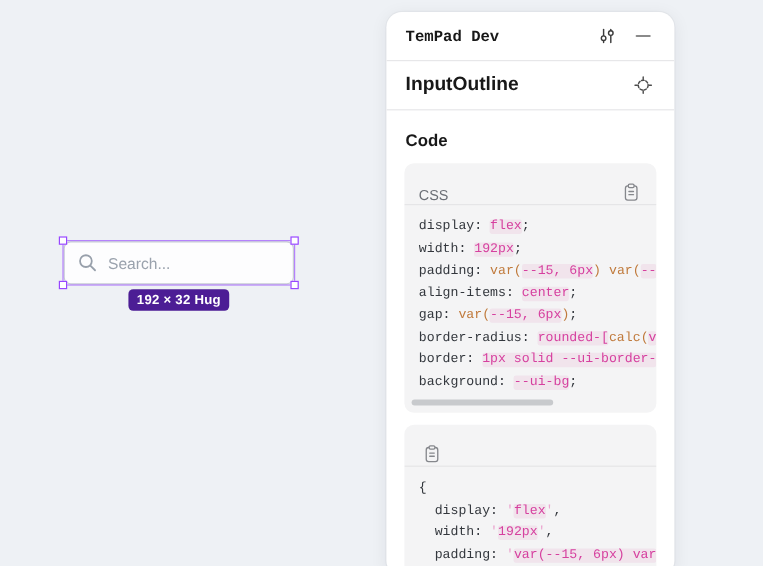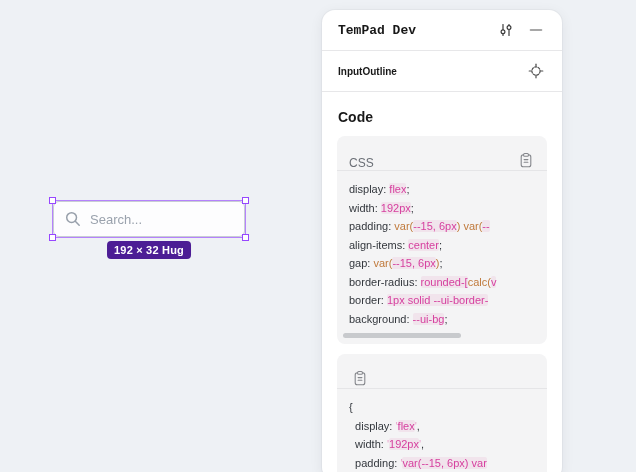--- a/index.html
+++ b/index.html
@@ -64,36 +64,36 @@
     background: none; border: none; cursor: pointer;
     display: flex; align-items: center; justify-content: center;
     width: 20px; height: 20px; padding: 0;
   }
   .hdr-icons { display: flex; align-items: center; gap: 10px; }
   .divider { height: 1px; background: #e7e7e9; }
   .node-row {
     height: 40px; padding: 0 16px;
     display: flex; align-items: center;
   }
-  .node-name { font-size: 10px; font-weight: 700; color: #181818; flex: 1; }
+  .node-name { font-size: 16px; font-weight: 700; color: #181818; flex: 1; }
   .code-heading { padding: 17px 16px 11px; font-size: 14px; font-weight: 700; color: #181818; }
 
   .code-block {
     margin: 0 15px; background: #f4f4f5; border-radius: 8px; overflow: hidden;
   }
   .code-block + .code-block { margin-top: 10px; }
   .block-header {
     height: 35px; padding: 0 12px;
     display: flex; align-items: flex-end;
     border-bottom: 1px solid #e5e5e7;
   }
   .block-label { font-size: 12px; color: #6b6f76; flex: 1; }
   .code-area {
     padding: 9px 12px 2px;
-    font-family: Liberation Sans, sans-serif;
+    font-family: Liberation Mono, monospace;
     font-size: 11px; line-height: 18.5px;
     white-space: pre; overflow: hidden;
     color: #33373d;
   }
   .code-line { white-space: pre; }
   .tk-p { color: #33373d; }
   .tk-v { color: #d6409f; background: rgba(214,64,159,.09); border-radius: 2px; }
   .tk-f { color: #c07a3c; }
   .tk-q { color: #eba5cf; }
   .hscroll { height: 5px; margin: 3px 6px 6px; position: relative; }

